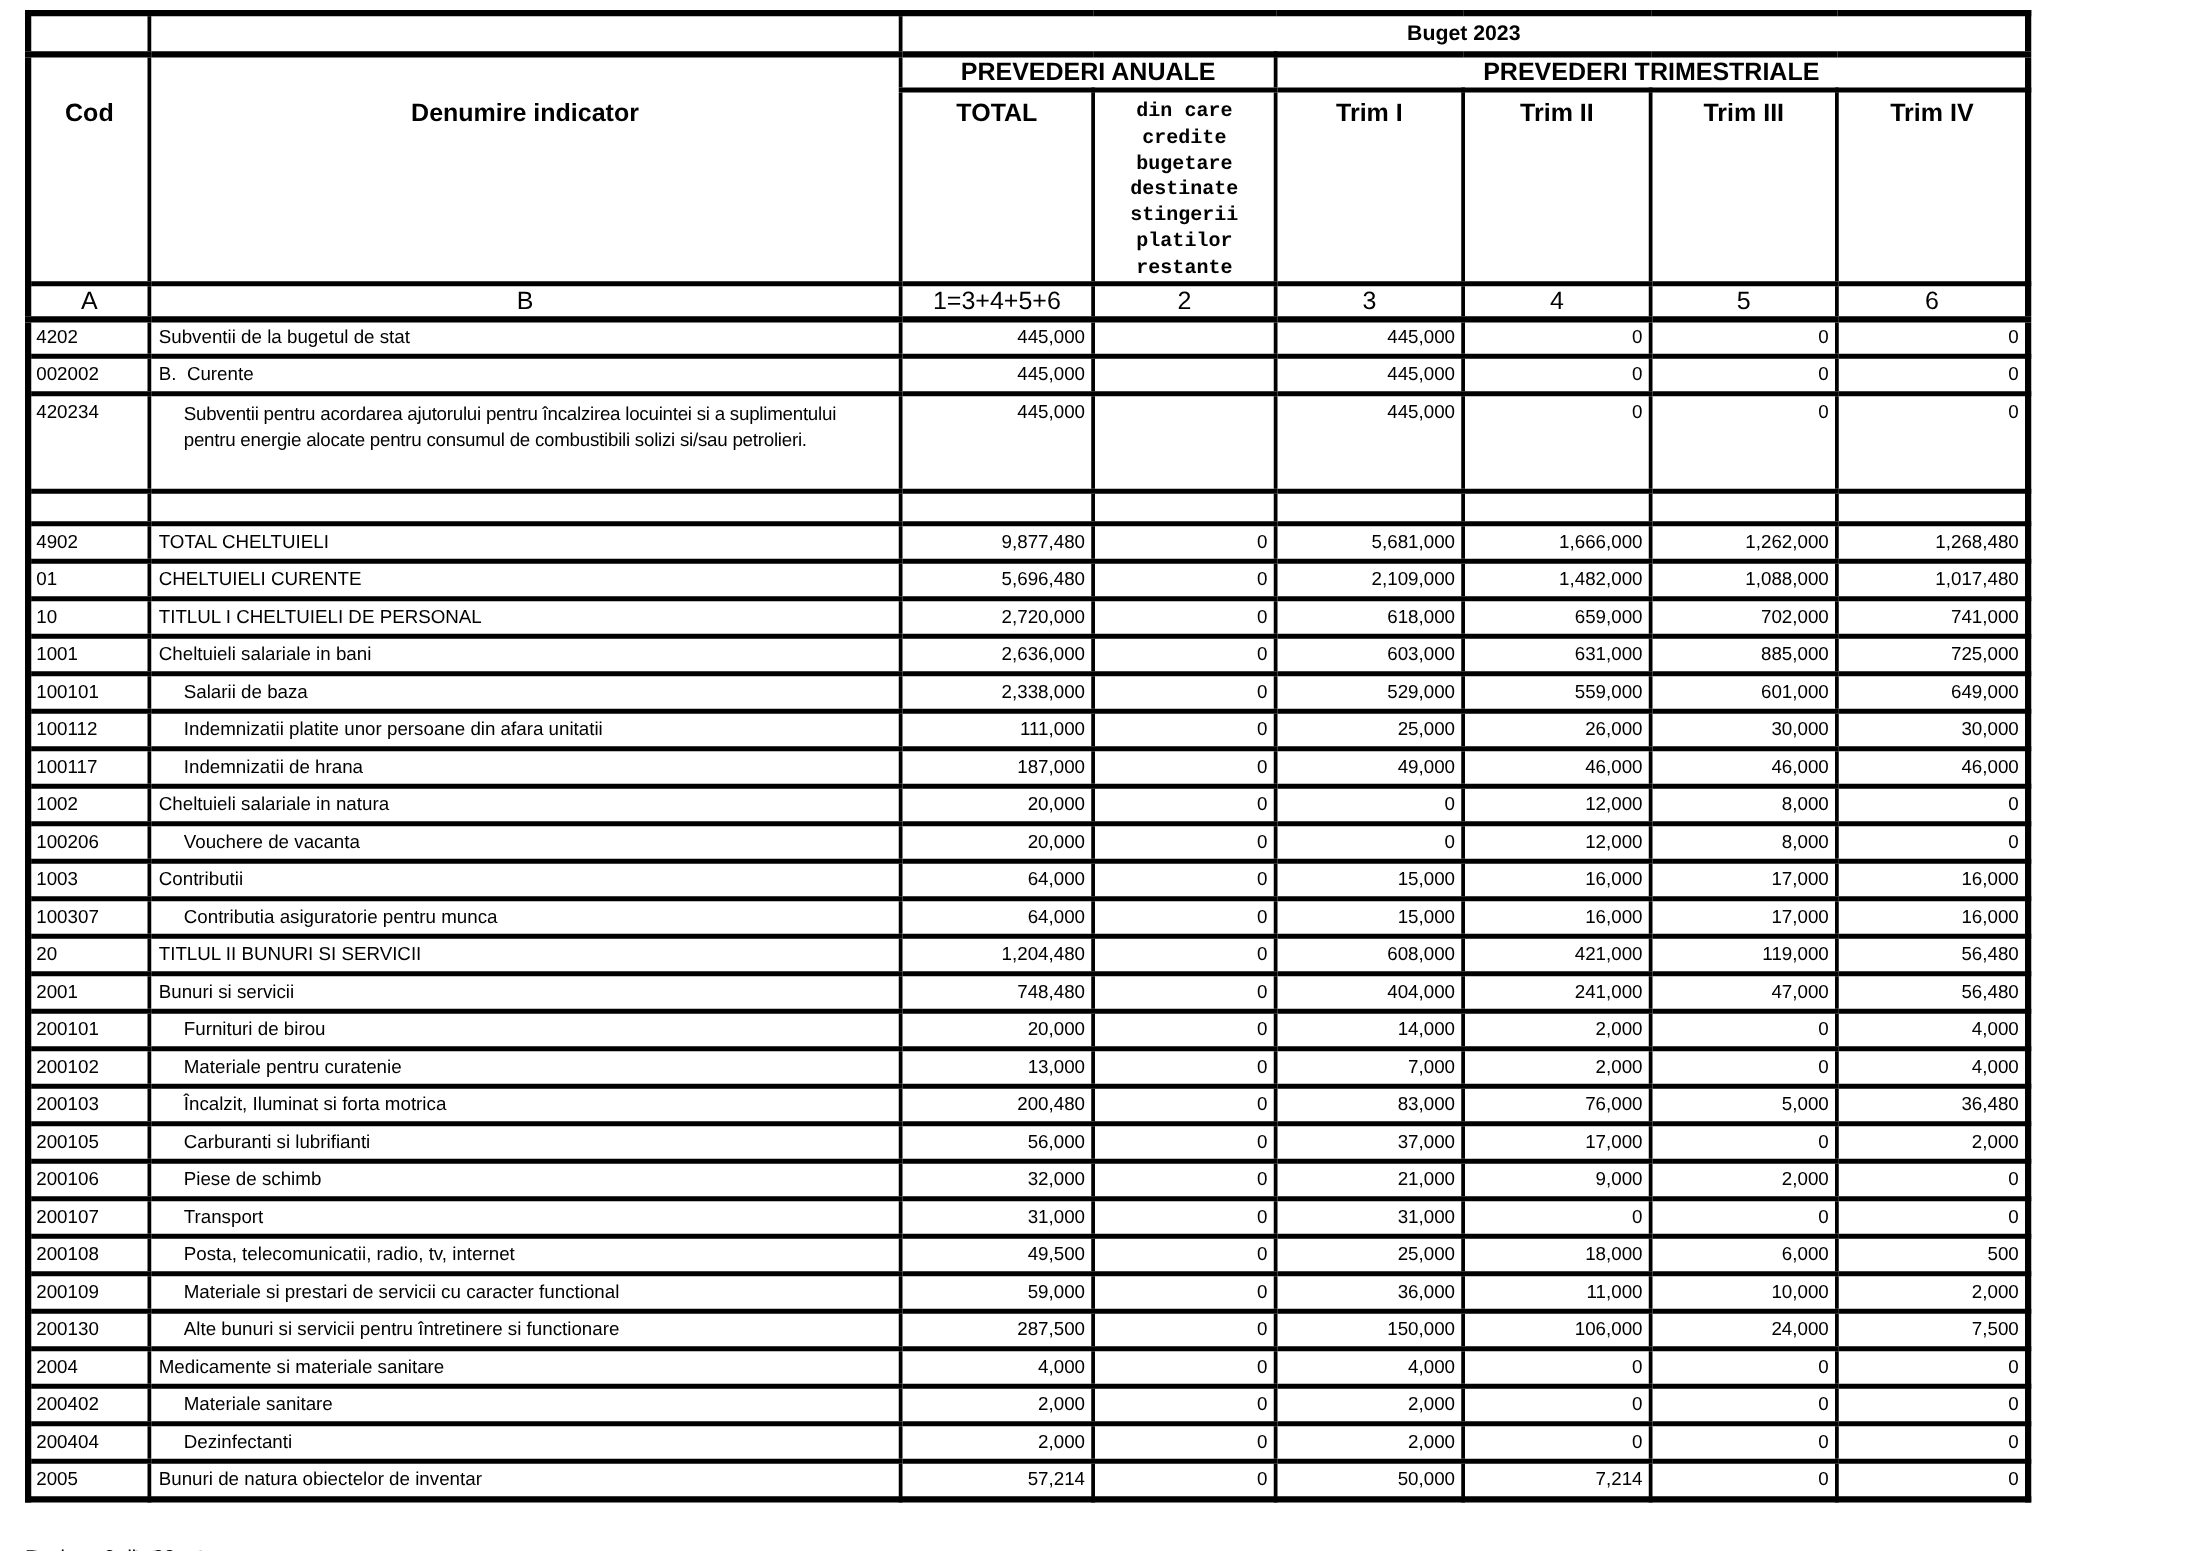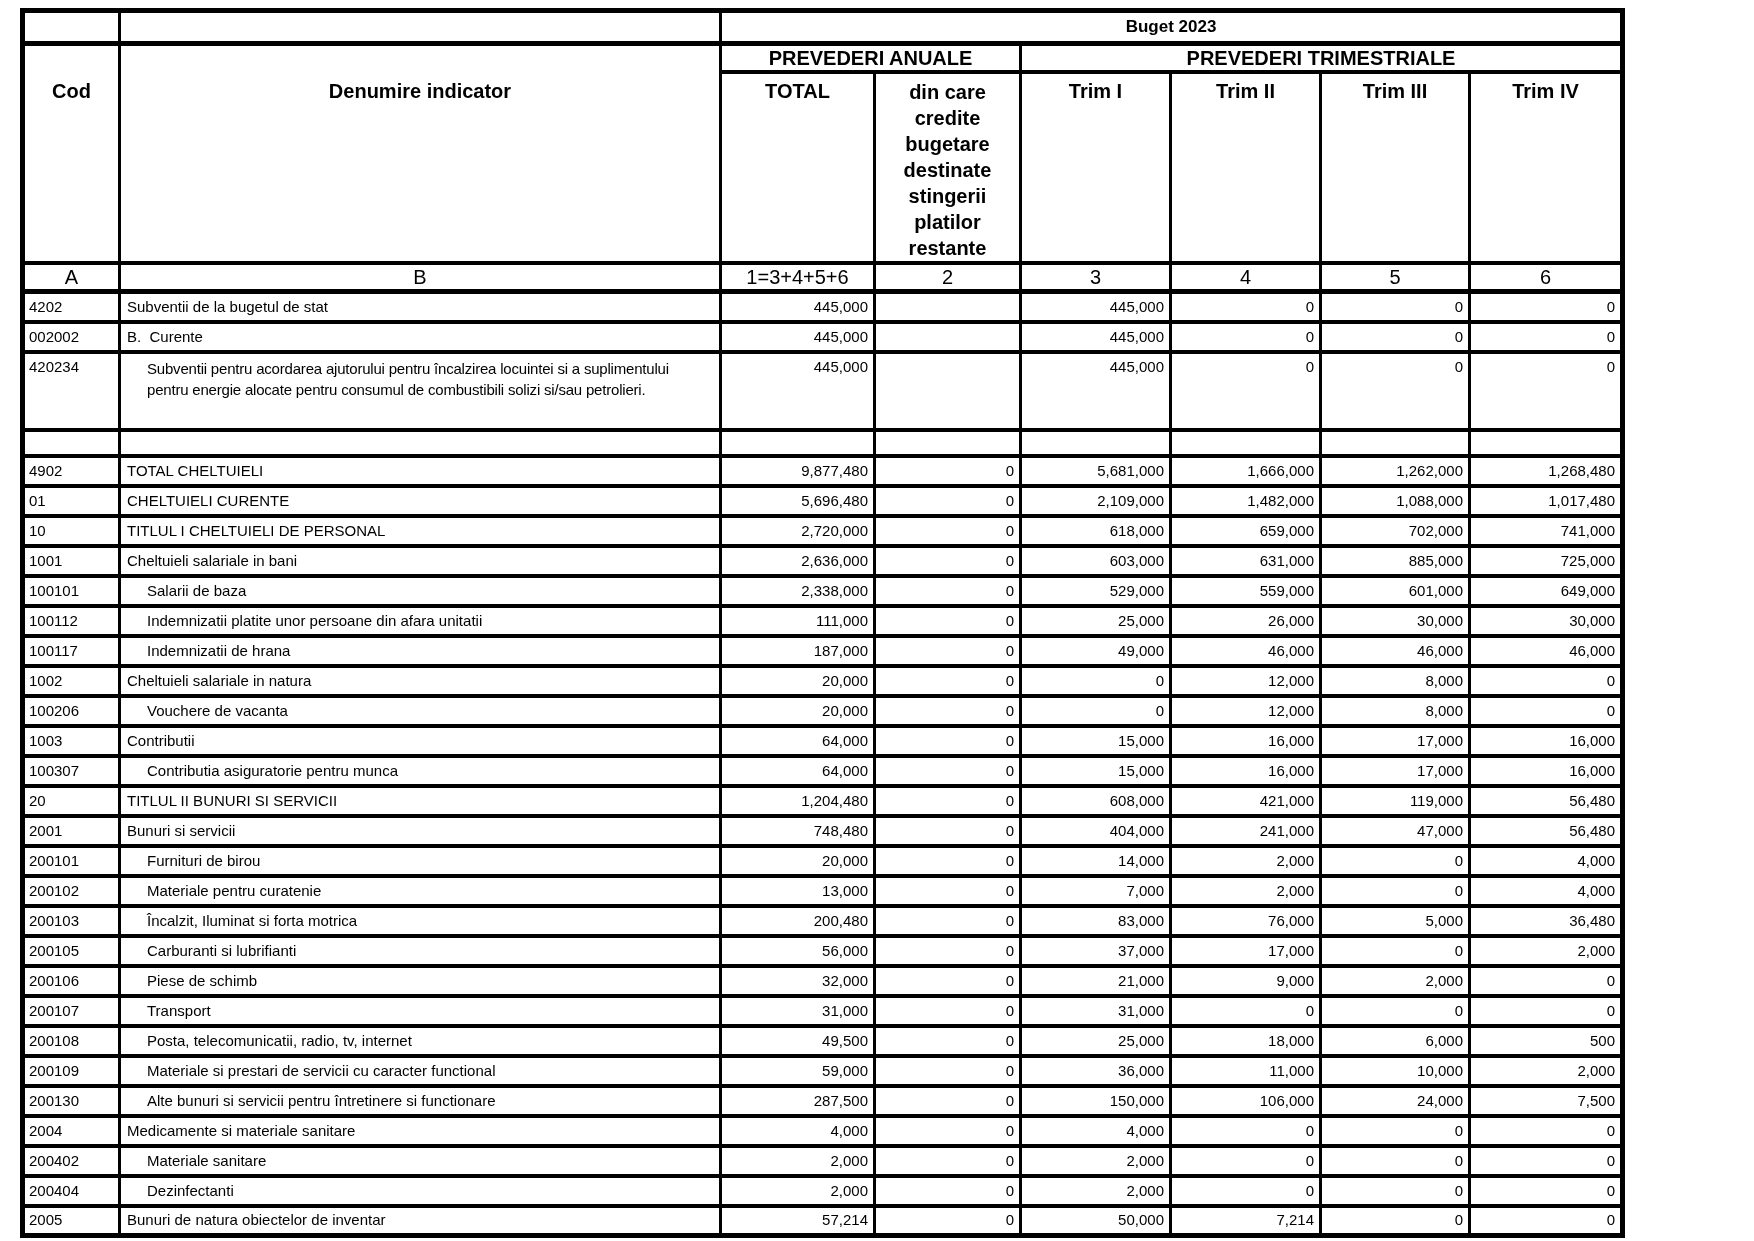--- a/index.html
+++ b/index.html
@@ -33,21 +33,21 @@
   tr.hrow1 { height: 33px; }
   tr.hrow1 td { border-bottom-width: 5px; }
   td.budget-title-cell { font-size: 17px; }
   tr.hrow2 { height: 26px; }
   tr.hrow3 { height: 124px; }
   tr.hrow3 td { vertical-align: top; padding-top: 5px; }
   td.rowspan-head {
     vertical-align: top;
     padding-top: 33px;
   }
-  td.credits-head { white-space: pre-line; line-height: 1.3; font-size: 20px; }
+  td.credits-head { white-space: pre-line; line-height: 1.3; font-size: 16px; font-family: Liberation Mono, monospace; }
   tr.hrow4 { height: 28px; }
   tr.hrow4 td { font-weight: normal; border-bottom-width: 5px; }
 
   
   tbody tr { height: 30px; }
   tbody tr.tall { height: 78px; }
   tbody tr.tall td { vertical-align: top; padding-top: 4px; }
   tbody tr.tall td.name { line-height: 1.4; letter-spacing: -0.2px; }
   tbody tr.blank { height: 26px; }
   td.cod  { text-align: left; padding-left: 4px; }

